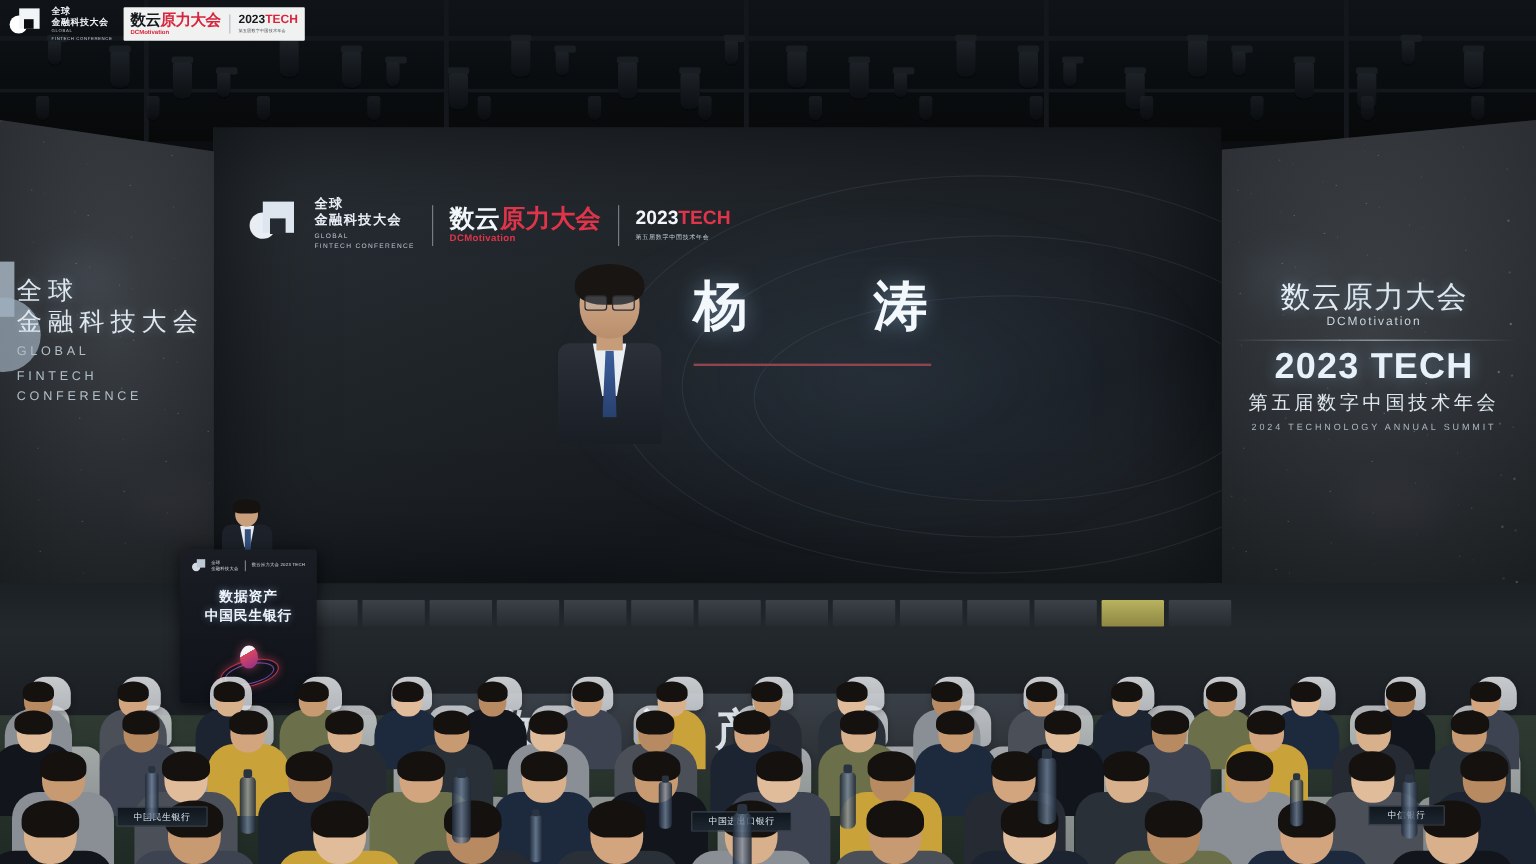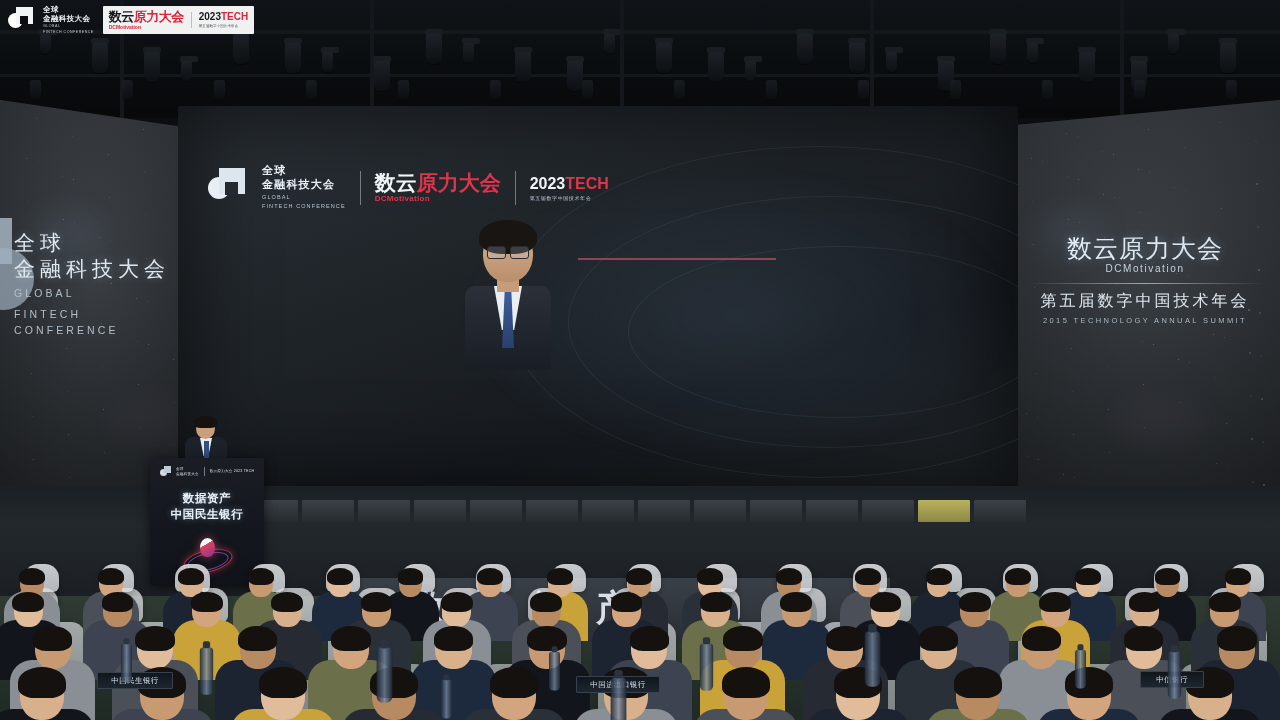--- a/index.html
+++ b/index.html
@@ -469,22 +469,26 @@
         <div class="star" style="left:206px;top:148px;width:1px;height:1px;opacity:0.6200000000000001"></div>
         <div class="star" style="left:243px;top:209px;width:2px;height:2px;opacity:0.76"></div>
       </div>
     <div class="wall-vignette"></div>
     <div class="wallR-brand">
       <div class="wallR-l1">
         <span>数云</span><span class="light">原力大会</span>
       </div>
       <div class="wallR-l2">DCMotivation</div>
       <div class="wallR-rule"></div>
+      <div class="wallR-l3">
+        <span>2023</span>
+        <span>TECH</span>
+      </div>
       <div class="wallR-l4">第五届数字中国技术年会</div>
-      <div class="wallR-l5">2015 TECHNOLOGY ANNUAL SUMMIT</div>
+      <div class="wallR-l5">2024 TECHNOLOGY ANNUAL SUMMIT</div>
     </div>
   </div>
 
   <div class="led">
     <div class="led-glow"></div>
     <div class="led-swirl" style="left:330px;top:40px;width:620px;height:330px;"></div>
     <div class="led-swirl" style="left:390px;top:90px;width:520px;height:250px;"></div>
     <div class="led-swirl" style="left:450px;top:140px;width:420px;height:170px;"></div>
 
     <div class="led-logos">
@@ -522,20 +526,21 @@
       <div class="p-neck"></div>
       <div class="p-head"></div>
       <div class="p-hair"></div>
       <div class="p-glass">
           <i></i>
           <i></i>
         </div>
     </div>
 
     <div class="spk">
+      <div class="spk-name">杨　涛</div>
       <div class="spk-rule"></div>
     </div>
   </div>
 
   <div class="stage-front"></div>
   <div class="panel-row" id="panels">
       <div class="panel"></div>
       <div class="panel"></div>
       <div class="panel"></div>
       <div class="panel"></div>

